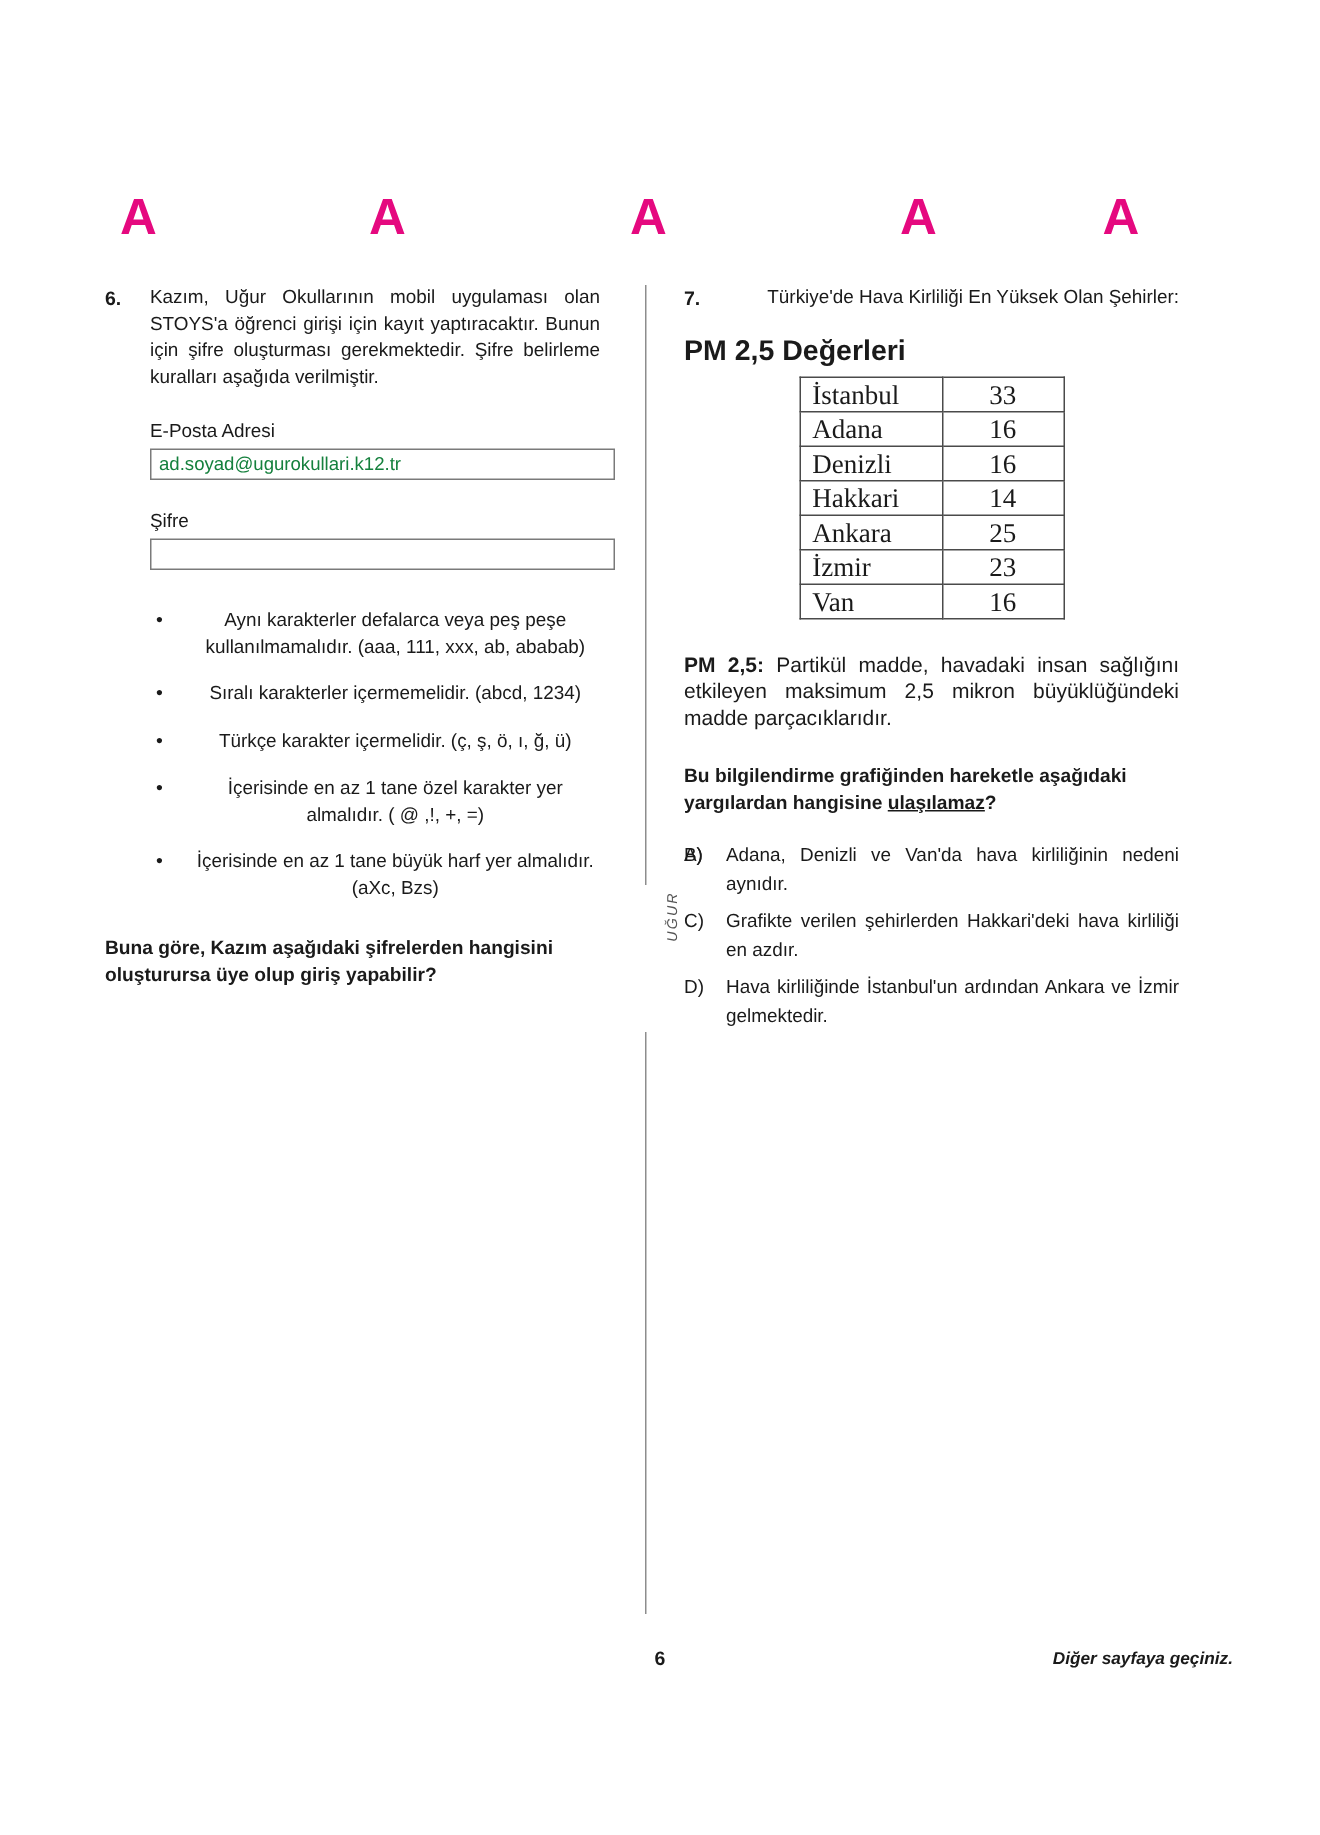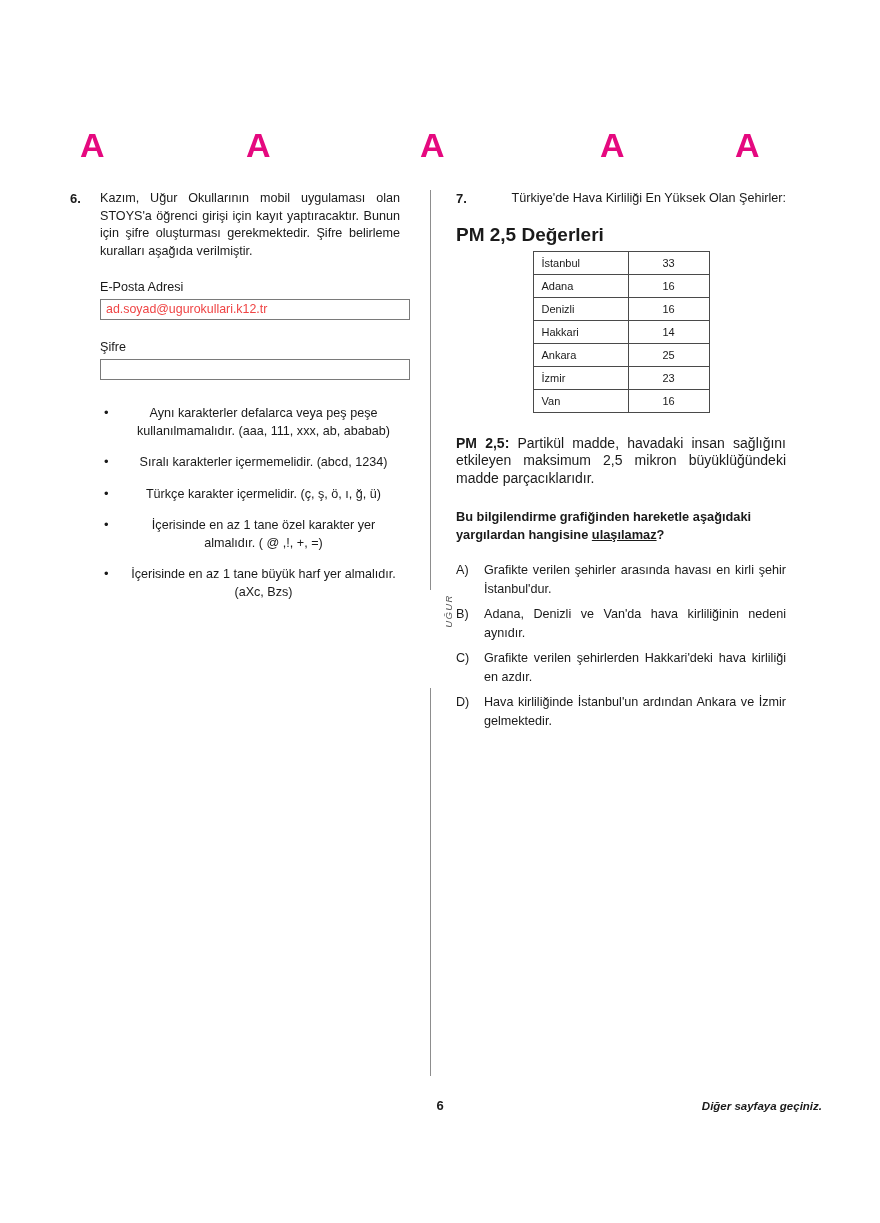--- a/index.html
+++ b/index.html
@@ -106,21 +106,21 @@
   }
   .field-box {
     border: 1px solid #7a7a7a;
     height: 17px;
     width: 298px;
     padding: 1px 5px;
     font-size: 12.4px;
     line-height: 17px;
     background: #fff;
     box-sizing: content-box;
-    color: #ef4444;
+    color: #15803d;
     white-space: nowrap;
     overflow: hidden;
   }
   .field-gap { height: 19px; }
 
   
   .rules {
     margin: 25px 0 0 30px;
     padding: 0;
     list-style: none;
@@ -170,23 +170,24 @@
     display: flex;
     justify-content: center;
   }
   table.pm-table {
     border-collapse: collapse;
     margin: 0 auto;
   }
   table.pm-table td {
     border: 1px solid #4a4a4a;
     height: 22px;
-    font-size: 11px;
+    font-size: 18px;
     padding: 0 8px;
     line-height: 22px;
+    font-family: Liberation Serif, serif;
   }
   table.pm-table td.city { width: 78px; text-align: left; }
   table.pm-table td.val  { width: 64px; text-align: center; }
 
   .note {
     margin-top: 22px;
     font-size: 14px;
     line-height: 17.5px;
     text-align: justify;
   }
@@ -269,20 +270,21 @@
   </div>
 
   <ul class="rules">
     <li>Aynı karakterler defalarca veya peş peşe kullanılmamalıdır. (aaa, 111, xxx, ab, ababab)</li>
     <li>Sıralı karakterler içermemelidir. (abcd, 1234)</li>
     <li>Türkçe karakter içermelidir. (ç, ş, ö, ı, ğ, ü)</li>
     <li>İçerisinde en az 1 tane özel karakter yer almalıdır. ( @ ,!, +, =)</li>
     <li>İçerisinde en az 1 tane büyük harf yer almalıdır. (aXc, Bzs)</li>
   </ul>
 
+  <div class="ask">Buna göre, Kazım aşağıdaki şifrelerden hangisini oluşturursa üye olup giriş yapabilir?</div>
 
 
 </div>
 
 <div class="col col-right">
 
   <div class="q-block">
     <div class="q-num">7.</div>
     <div class="q-body nojust">Türkiye'de Hava Kirliliği En Yüksek Olan Şehirler:</div>
   </div>
@@ -328,21 +330,20 @@
     <b>PM 2,5:</b><span> Partikül madde, havadaki insan sağlığını etkileyen maksimum 2,5 mikron büyüklüğündeki madde parçacıklarıdır.</span>
   </div>
 
   <div class="ask2">
     <span>Bu bilgilendirme grafiğinden hareketle aşağıdaki yargılardan hangisine </span><u>ulaşılamaz</u><span>?</span>
   </div>
 
   <ul class="opt-list">
     <li>
       <span class="opt-letter">A)</span>
-      <span>Grafikte verilen şehirler arasında havası en kirli şehir İstanbul'dur.</span>
     </li>
     <li>
       <span class="opt-letter">B)</span>
       <span>Adana, Denizli ve Van'da hava kirliliğinin nedeni aynıdır.</span>
     </li>
     <li>
       <span class="opt-letter">C)</span>
       <span>Grafikte verilen şehirlerden Hakkari'deki hava kirliliği en azdır.</span>
     </li>
     <li>

